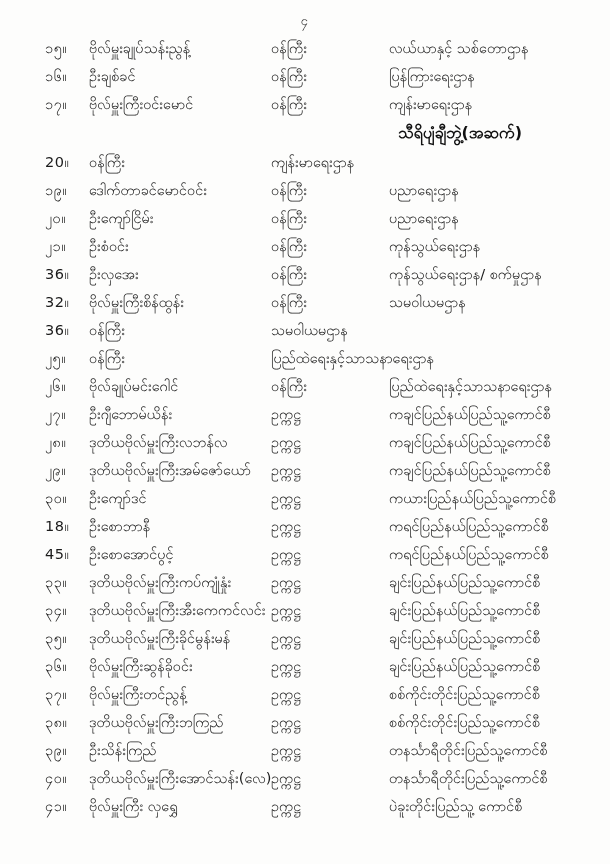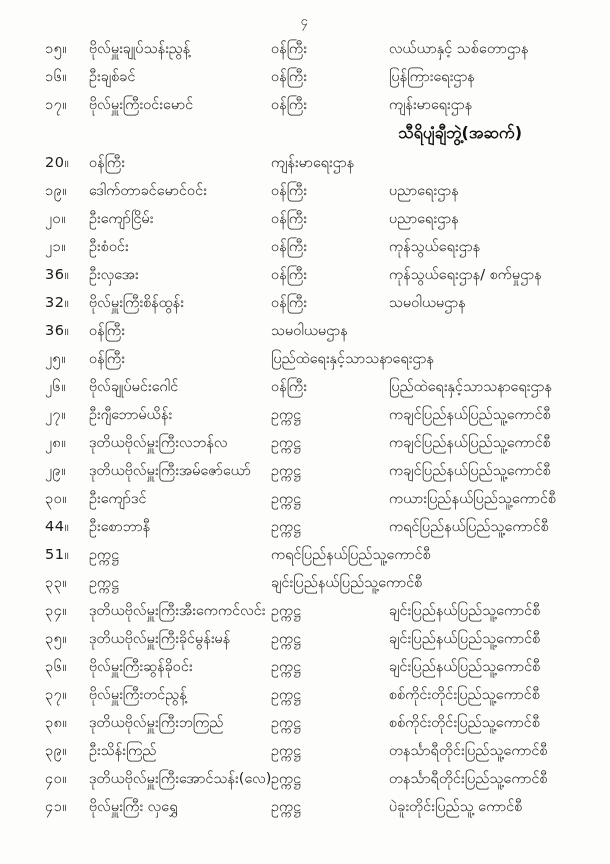--- a/index.html
+++ b/index.html
@@ -162,32 +162,34 @@
         <span class="cell c-title">ဥက္ကဋ္ဌ</span>
         <span class="cell c-dept">ကချင်ပြည်နယ်ပြည်သူ့ကောင်စီ</span>
       </div>
       <div class="row">
         <span class="cell c-num">၃၀။</span>
         <span class="cell c-name">ဦးကျော်ဒင်</span>
         <span class="cell c-title">ဥက္ကဋ္ဌ</span>
         <span class="cell c-dept">ကယားပြည်နယ်ပြည်သူ့ကောင်စီ</span>
       </div>
       <div class="row">
-        <span class="cell c-num">44။</span>
+        <span class="cell c-num">18။</span>
         <span class="cell c-name">ဦးစောဘာနီ</span>
         <span class="cell c-title">ဥက္ကဋ္ဌ</span>
         <span class="cell c-dept">ကရင်ပြည်နယ်ပြည်သူ့ကောင်စီ</span>
       </div>
       <div class="row">
-        <span class="cell c-num">51။</span>
+        <span class="cell c-num">45။</span>
+        <span class="cell c-name">ဦးစောအောင်ပွင့်</span>
         <span class="cell c-title">ဥက္ကဋ္ဌ</span>
         <span class="cell c-dept">ကရင်ပြည်နယ်ပြည်သူ့ကောင်စီ</span>
       </div>
       <div class="row">
         <span class="cell c-num">၃၃။</span>
+        <span class="cell c-name">ဒုတိယဗိုလ်မှူးကြီးကပ်ကျုံနှုံး</span>
         <span class="cell c-title">ဥက္ကဋ္ဌ</span>
         <span class="cell c-dept">ချင်းပြည်နယ်ပြည်သူ့ကောင်စီ</span>
       </div>
       <div class="row">
         <span class="cell c-num">၃၄။</span>
         <span class="cell c-name">ဒုတိယဗိုလ်မှူးကြီးအီးကေကင်လင်း</span>
         <span class="cell c-title">ဥက္ကဋ္ဌ</span>
         <span class="cell c-dept">ချင်းပြည်နယ်ပြည်သူ့ကောင်စီ</span>
       </div>
       <div class="row">

